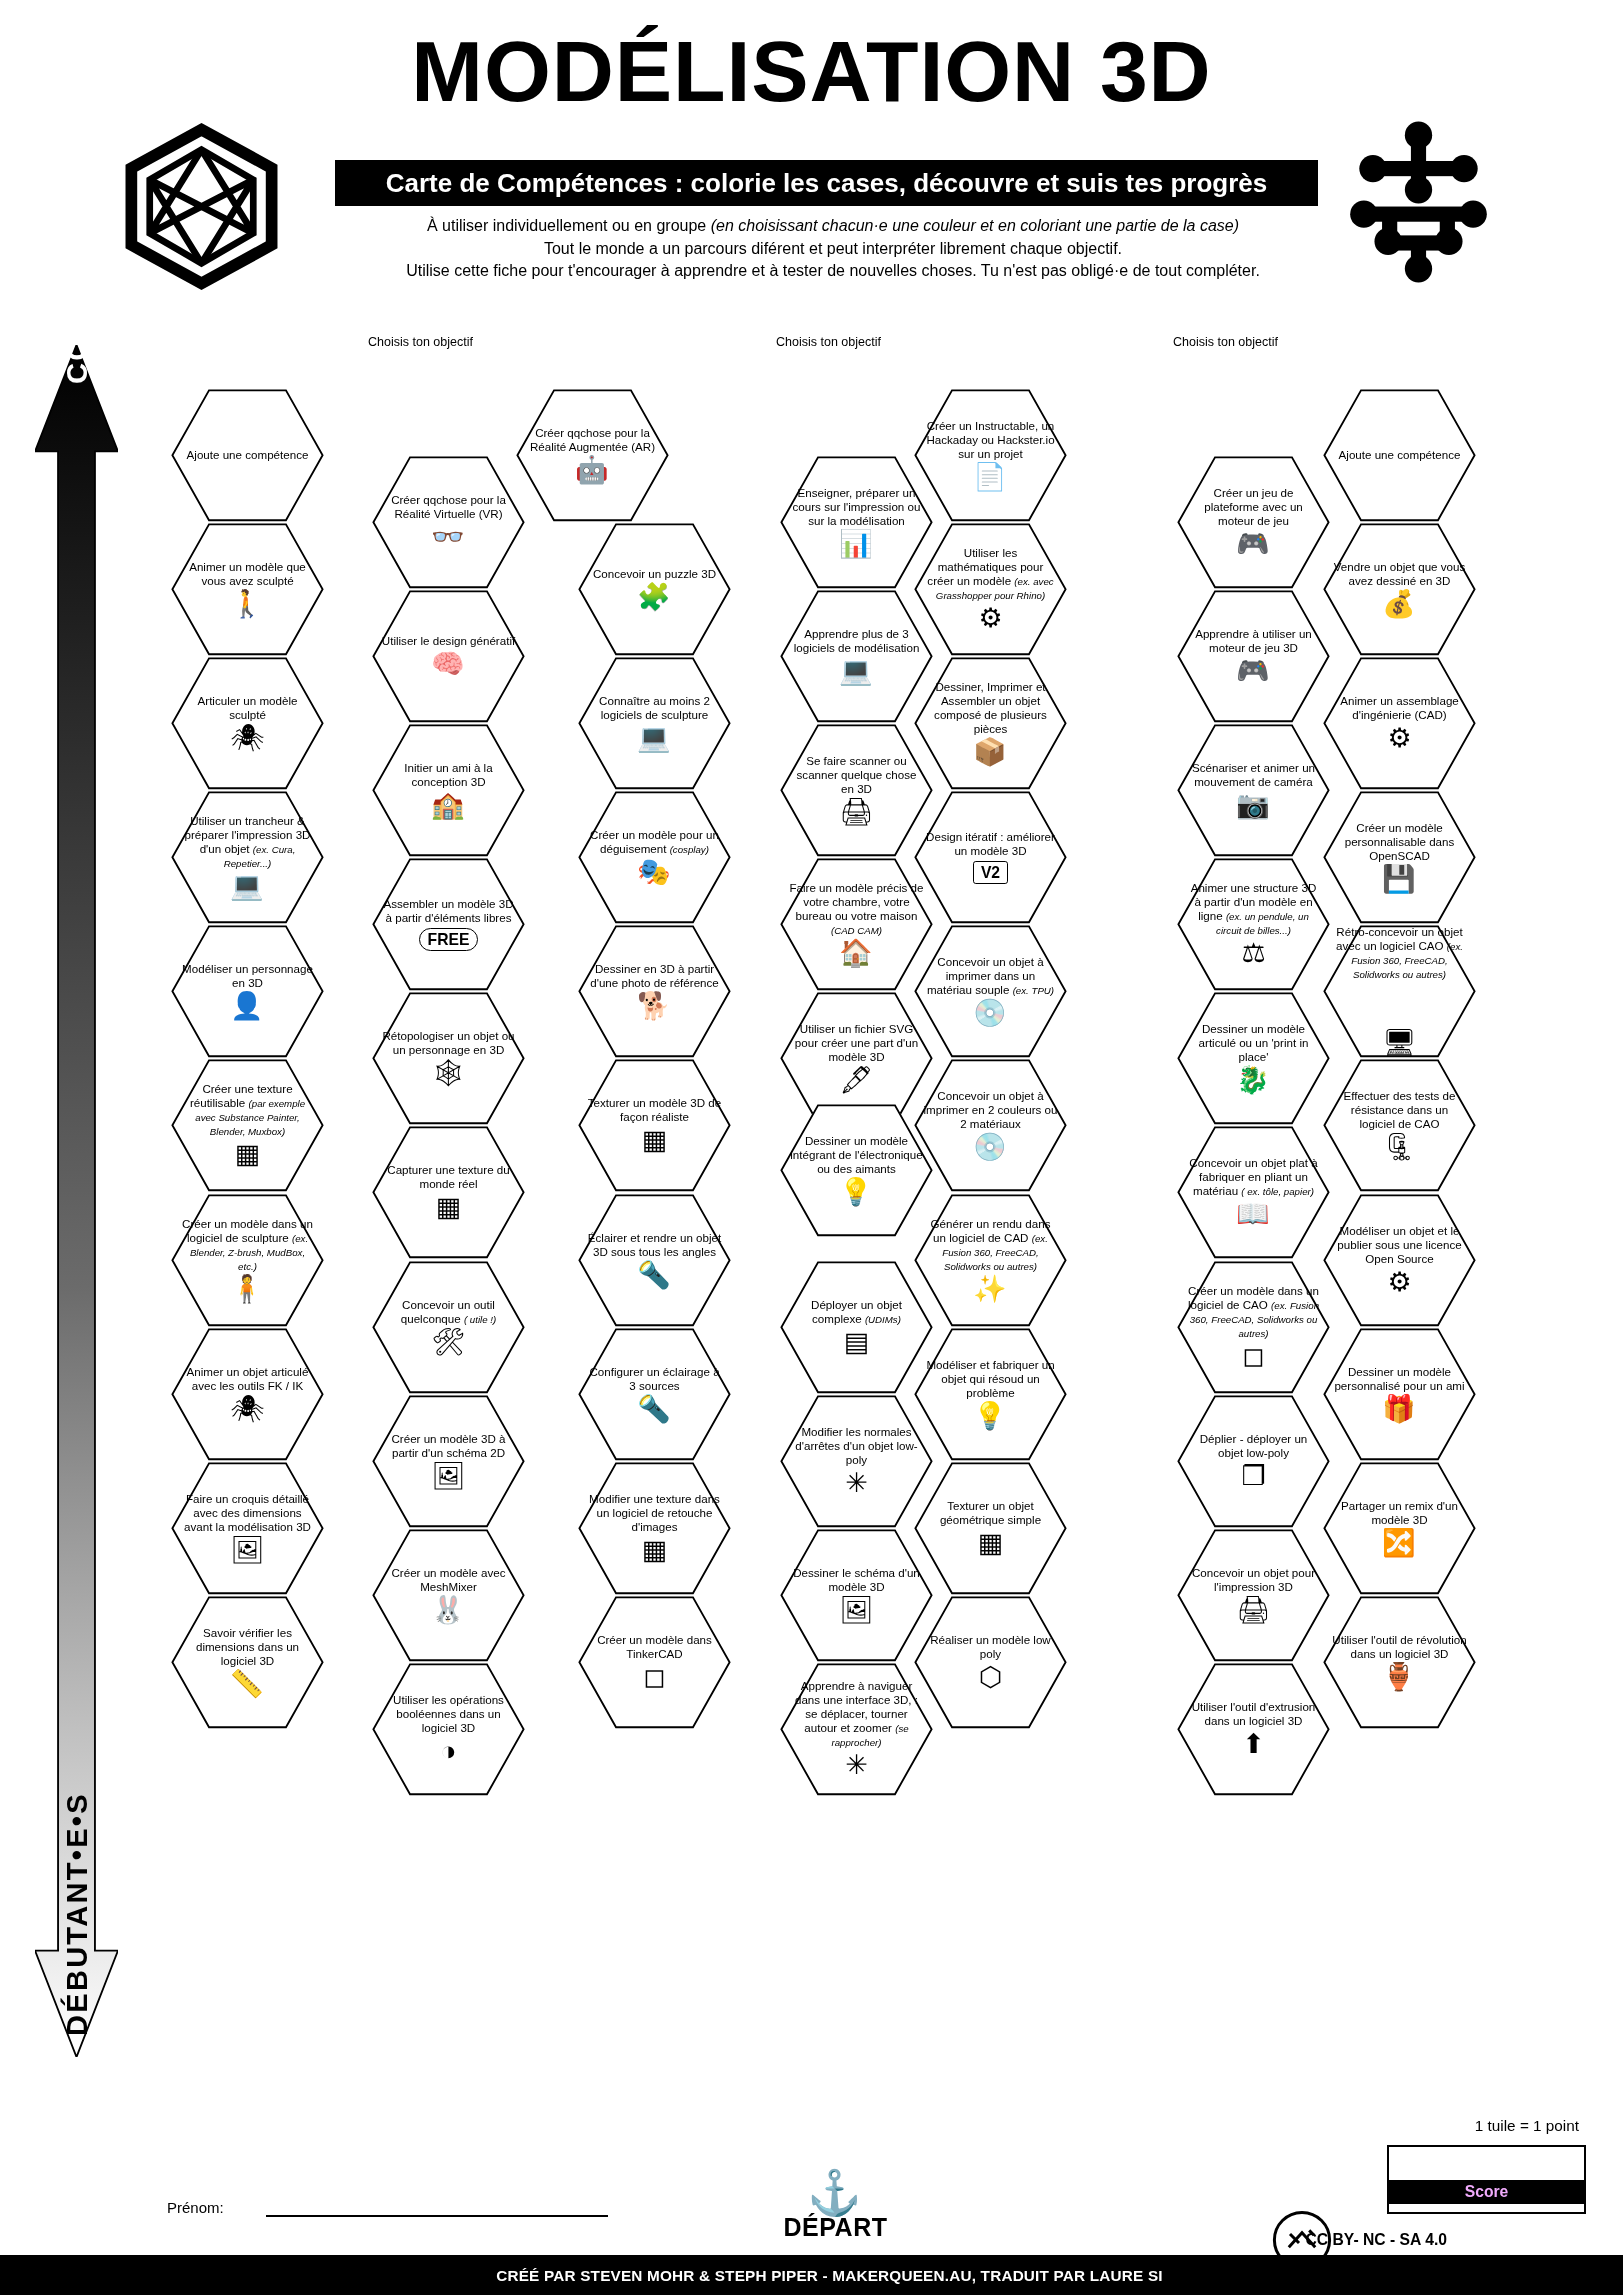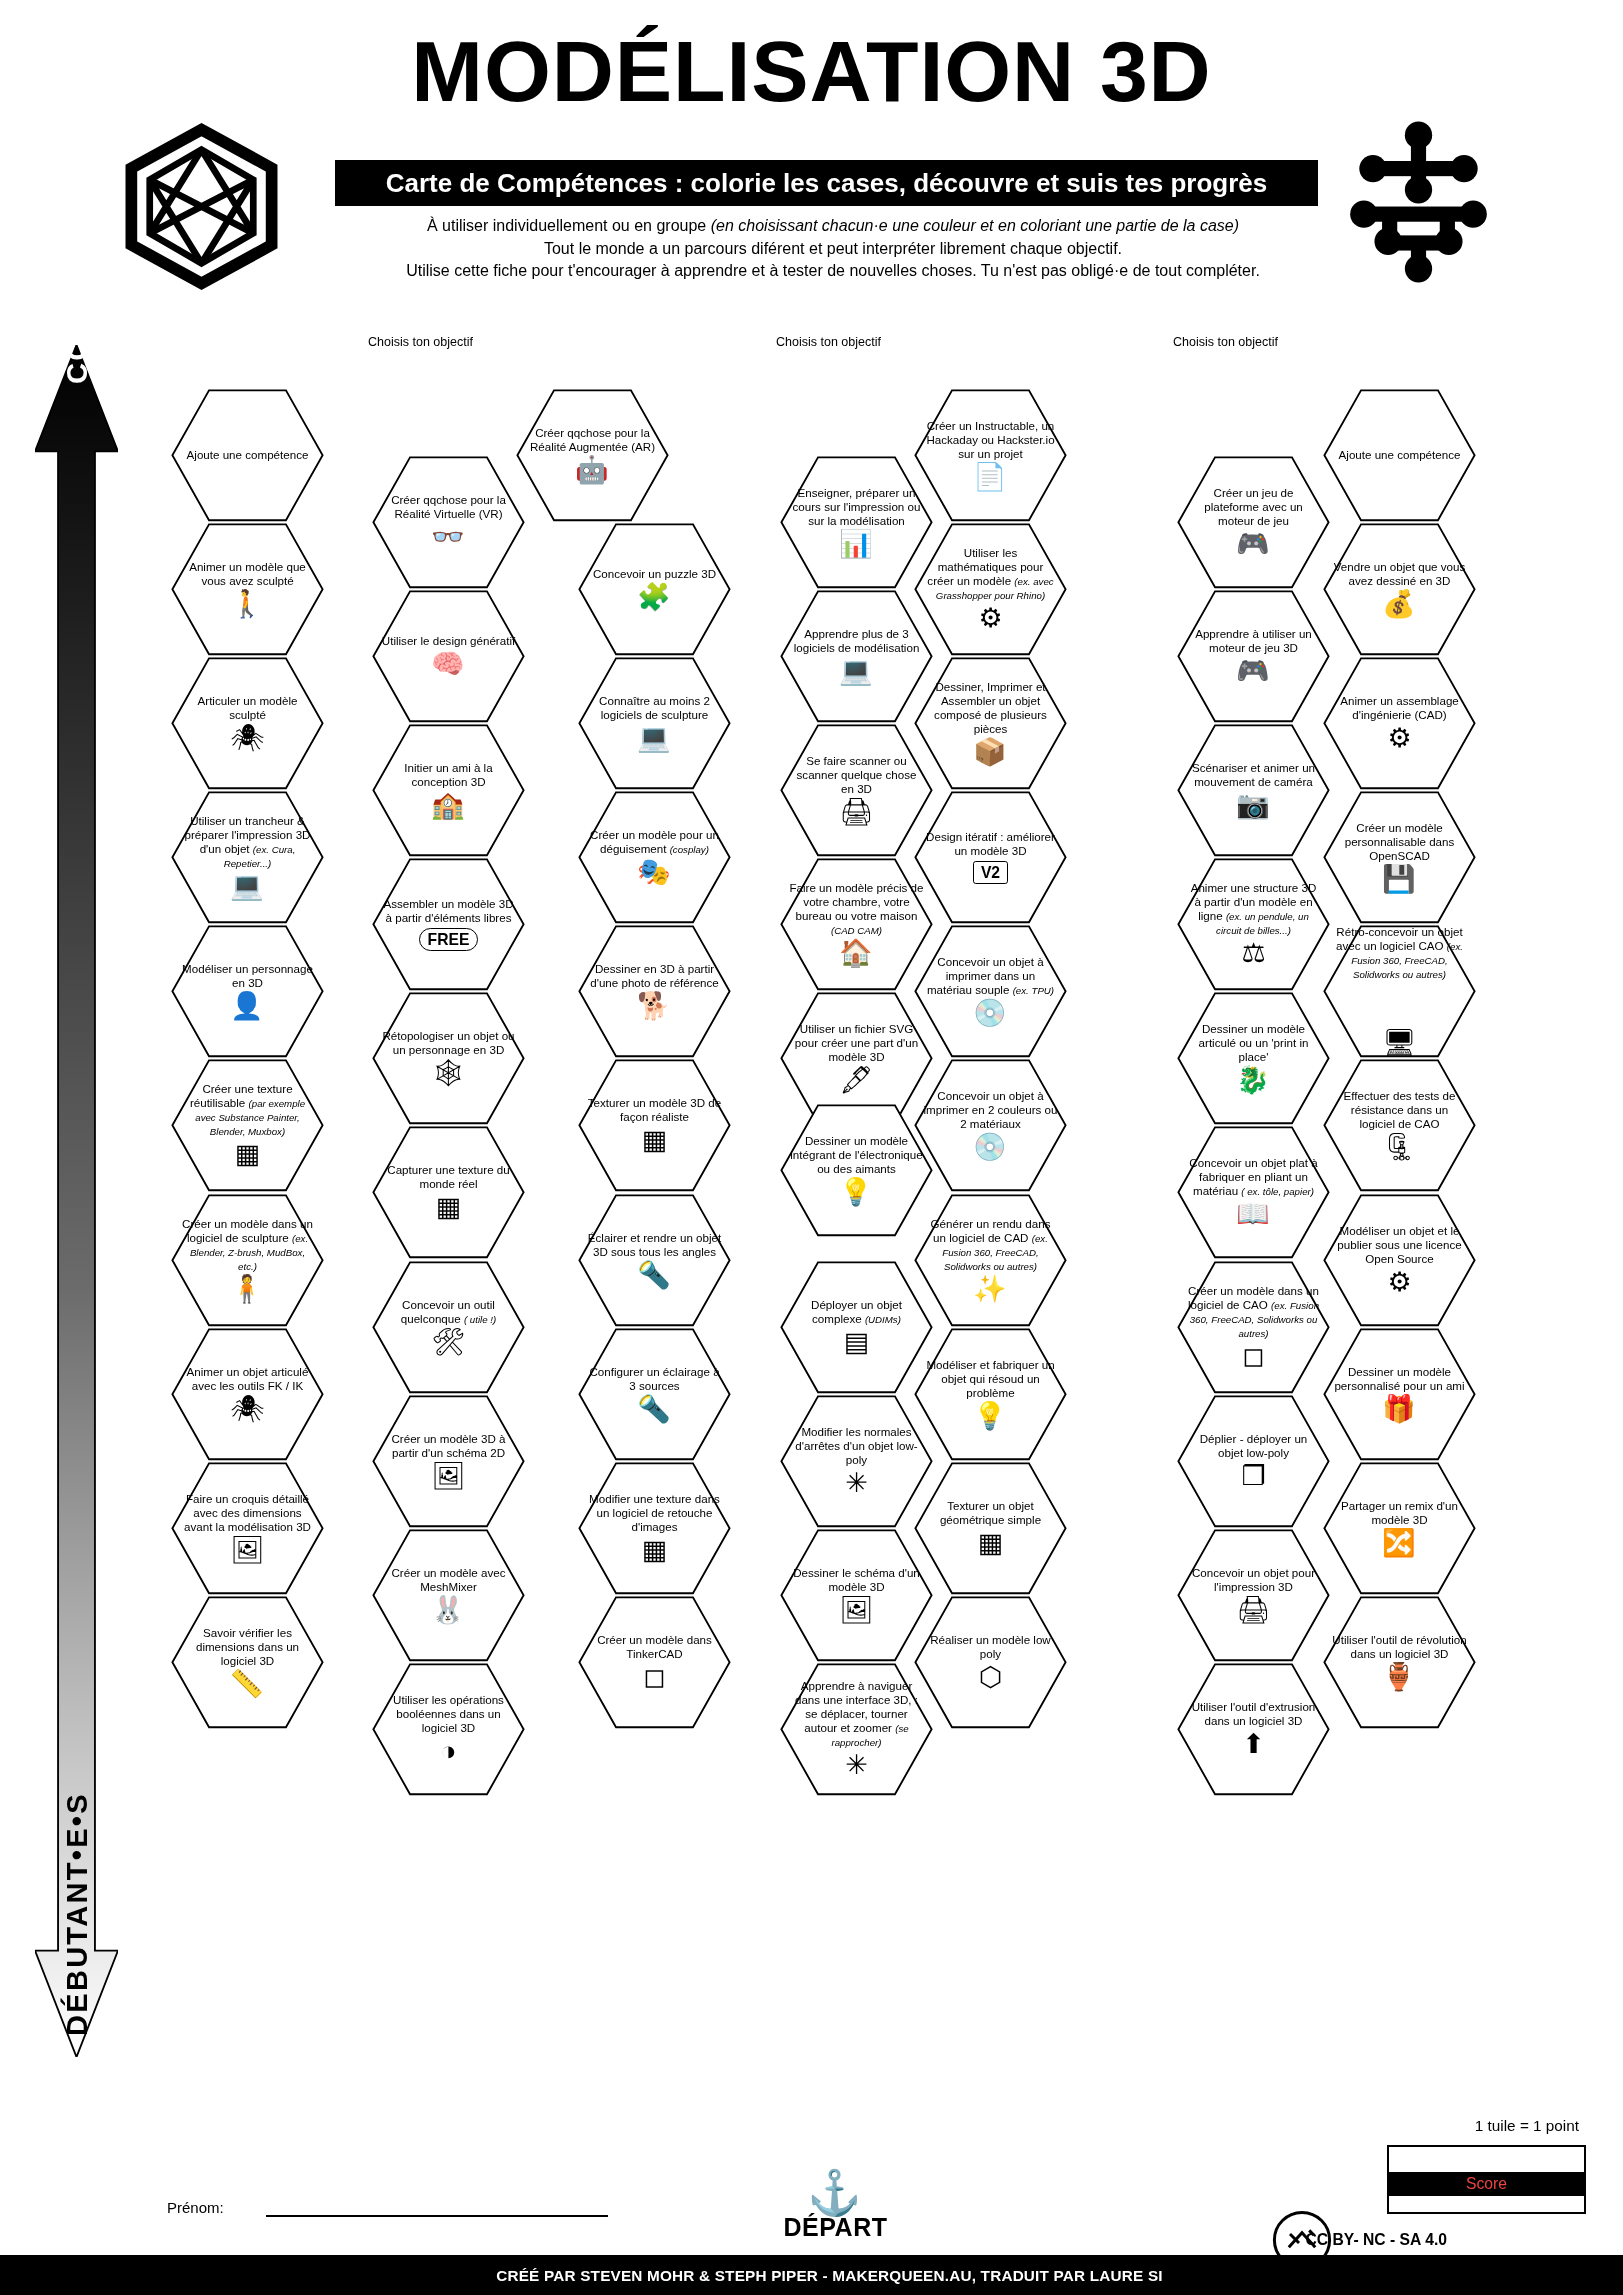--- a/index.html
+++ b/index.html
@@ -81,22 +81,22 @@
   .depart{
     position:absolute;left:759px;bottom:53px;width:153px;text-align:center;
     font-size:25px;font-weight:bold;letter-spacing:0.5px;
   }
   .depart-ic{font-size:44px;line-height:.9;display:block;}
   .score-box{
     position:absolute;right:37px;bottom:81px;width:199px;height:69px;border:2.3px solid #000;
     box-sizing:border-box;background:#fff;
   }
   .score-label{
-    position:absolute;left:0;bottom:16px;width:100%;height:24px;background:#000;color:#ef4444;
-    display:flex;align-items:center;justify-content:center;font-size:15.7px;font-weight:normal;
+    position:absolute;left:0;bottom:8px;width:100%;height:24px;background:#000;color:#f0abfc;
+    display:flex;align-items:center;justify-content:center;font-size:15.7px;font-weight:bold;
   }
   .tile-point{
     position:absolute;right:44px;bottom:160px;font-size:15.3px;
   }
   .cc{
     position:absolute;right:176px;bottom:46px;font-size:15.7px;font-weight:bold;
   }
   .icons8{
     position:absolute;right:42px;bottom:18.5px;font-size:12.5px;
   }

